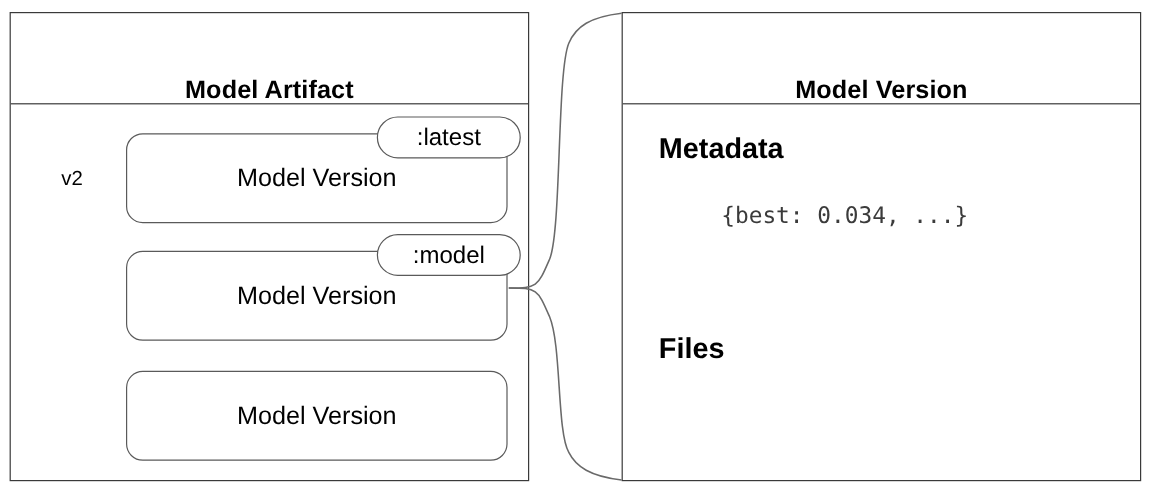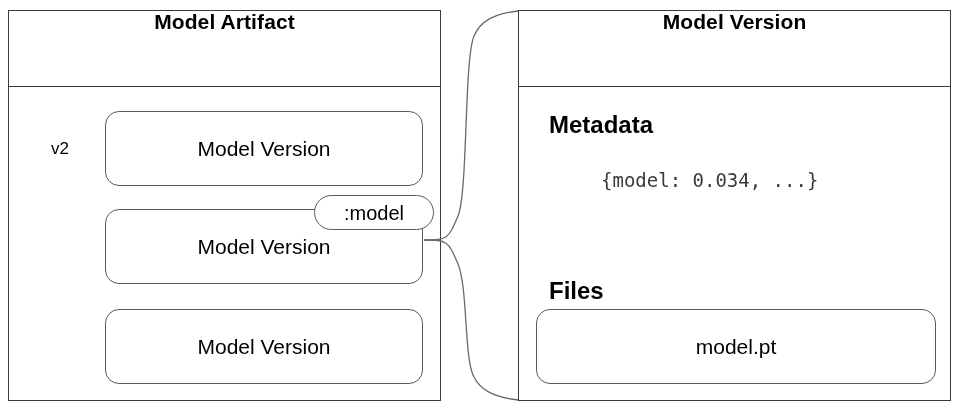--- a/index.html
+++ b/index.html
@@ -46,21 +46,21 @@
 
   .panel-header {
     position: absolute;
     left: 0;
     top: 0;
     width: 100%;
     height: 76px;
     box-sizing: border-box;
     border-bottom: 1.6px solid #3a3a3a;
     display: flex;
-    align-items: flex-start;
+    align-items: flex-end;
     justify-content: center;
   }
   .panel-title {
     font-size: 21px;
     font-weight: bold;
     letter-spacing: 0.1px;
     line-height: 1;
   }
 
   .panel-body {
@@ -202,20 +202,23 @@
     <div class="panel-header">
       <div class="panel-title">Model Artifact</div>
     </div>
 
     <div class="panel-body">
 
       <div class="version-row" id="row-v2">
         <div class="version-label">v2</div>
         <div class="mv-box">
           <span class="mv-box-label">Model Version</span>
+        </div>
+        <div class="alias-pill" id="pill-latest">
+          <span class="alias-label">:latest</span>
         </div>
       </div>
 
       <div class="version-row" id="row-v1">
         <div class="mv-box">
           <span class="mv-box-label">Model Version</span>
         </div>
         <div class="alias-pill" id="pill-best">
           <span class="alias-label">:model</span>
         </div>
@@ -244,24 +247,21 @@
   <div class="panel" id="version-panel">
 
     <div class="panel-header">
       <div class="panel-title">Model Version</div>
     </div>
 
     <div class="panel-body">
 
       <div class="section-heading" id="metadata-heading">Metadata</div>
 
-      <div id="metadata-value">{model: 0.034, ...}</div>
+      <div id="metadata-value">{best: 0.034, ...}</div>
 
       <div class="section-heading" id="files-heading">Files</div>
 
-      <div id="file-box">
-        <span id="file-box-label">model.pt</span>
-      </div>
 
     </div>
   </div>
 
 </div>
 
 </body></html>

